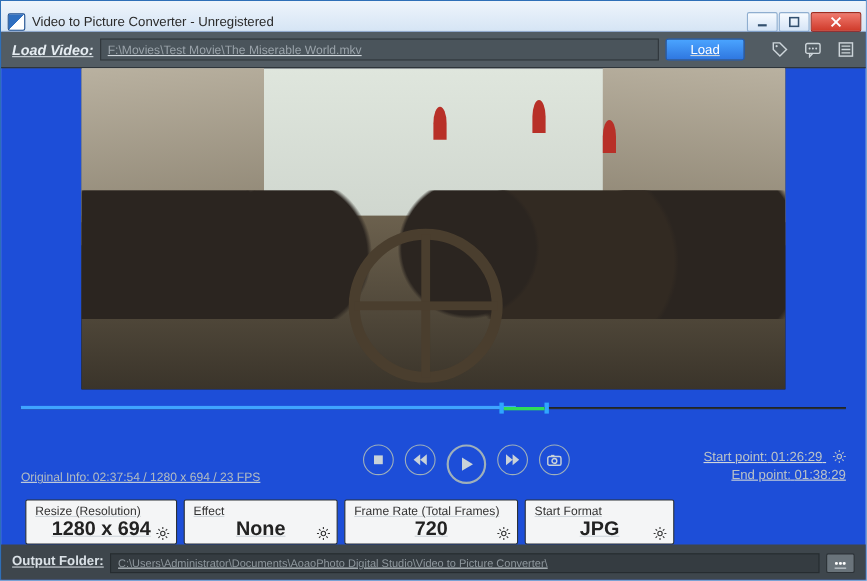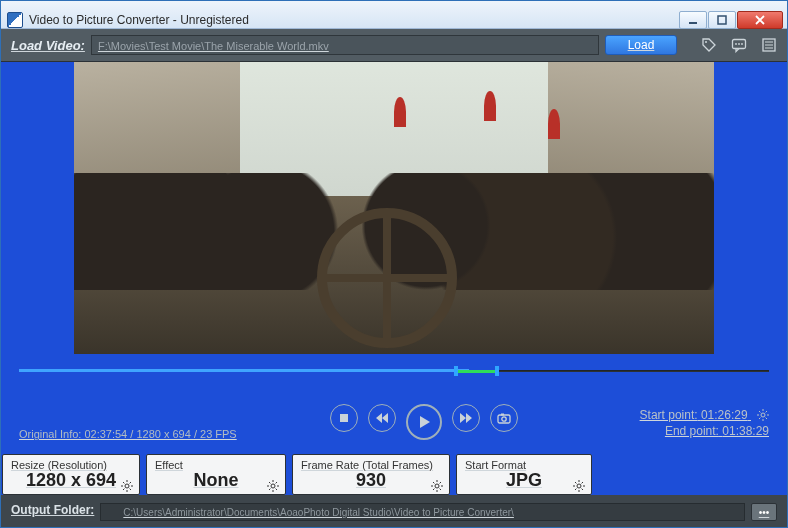--- a/index.html
+++ b/index.html
@@ -142,21 +142,21 @@
   border:1.5px solid #9fb0ba; background: transparent;
   display:flex; align-items:center; justify-content:center;
   color:#c9d2d8; cursor:pointer;
 }
 .cbtn.play { width:36px; height:36px; border-width:2px; }
 .controls .right { flex:0 0 160px; text-align:right; font-size:12px; color:#b9c2c8; line-height:1.4;}
 .controls .geartiny{ display:inline-flex; vertical-align:middle; margin-left:6px; color:#b9c2c8; cursor:pointer;}
 
 
 .cards {
-  display:flex; gap:6px; padding: 4px 10px 0 1px;
+  display:flex; gap:6px; padding: 4px 10px 0 22px;
 }
 .card {
   background:#f4f5f6; border:1px solid #2b3136; border-radius:2px;
   padding:4px 8px 3px; color:#222; position:relative;
   display:flex; flex-direction:column; justify-content:center;
 }
 .card .clabel{ font-size:11px; color:#333; }
 .card .cval{ font-size:18px; font-weight:bold; text-align:center; line-height:1.1; }
 .card .gearmini{ position:absolute; right:6px; bottom:4px; width:12px; height:12px; color:#333; cursor:pointer;}
 .card.c1{ flex:0 0 138px;} .card.c2{ flex:0 0 140px;} .card.c3{ flex:0 0 158px;} .card.c4{ flex:0 0 136px;}
@@ -170,21 +170,21 @@
 }
 
 
 .outrow {
   display:flex; gap:6px;
   padding: 8px 10px 6px; background:#3e464c;
 }
 .outrow .olabel{font-size:12px; font-weight:bold; color:#dbe2e7;}
 .outrow .opath{
   flex:1; height:18px; background:#353c41; border:1px solid #262c30;
-  padding:0 22px; font-size:10px; color:#8e979d; line-height:18px;
+  padding:0 6px; font-size:10px; color:#8e979d; line-height:18px;
   overflow:hidden; white-space:nowrap;
 }
 .outrow .obrowse{
   width:26px; height:18px; background:#6a747b; border:1px solid #2b3136;
   border-radius:2px; color:#fff; font-size:10px;
   display:flex; align-items:center; justify-content:center; cursor:pointer;
 }
 </style>
 </head>
 <body>
@@ -329,21 +329,21 @@
         <div class="cval">None</div>
         <span class="gearmini">
           <svg width="12" height="12" viewBox="0 0 12 12">
               <circle cx="6" cy="6" r="2" fill="none" stroke="currentColor"></circle>
               <path d="M6 0v2M6 10v2M0 6h2M10 6h2M2 2l1.4 1.4M8.6 8.6 10 10M10 2 8.6 3.4M3.4 8.6 2 10" stroke="currentColor"></path>
             </svg>
         </span>
       </div>
       <div class="card c3">
         <div class="clabel">Frame Rate (Total Frames)</div>
-        <div class="cval">930</div>
+        <div class="cval">720</div>
         <span class="gearmini">
           <svg width="12" height="12" viewBox="0 0 12 12">
               <circle cx="6" cy="6" r="2" fill="none" stroke="currentColor"></circle>
               <path d="M6 0v2M6 10v2M0 6h2M10 6h2M2 2l1.4 1.4M8.6 8.6 10 10M10 2 8.6 3.4M3.4 8.6 2 10" stroke="currentColor"></path>
             </svg>
         </span>
       </div>
       <div class="card c4">
         <div class="clabel">Start Format</div>
         <div class="cval">JPG</div>

